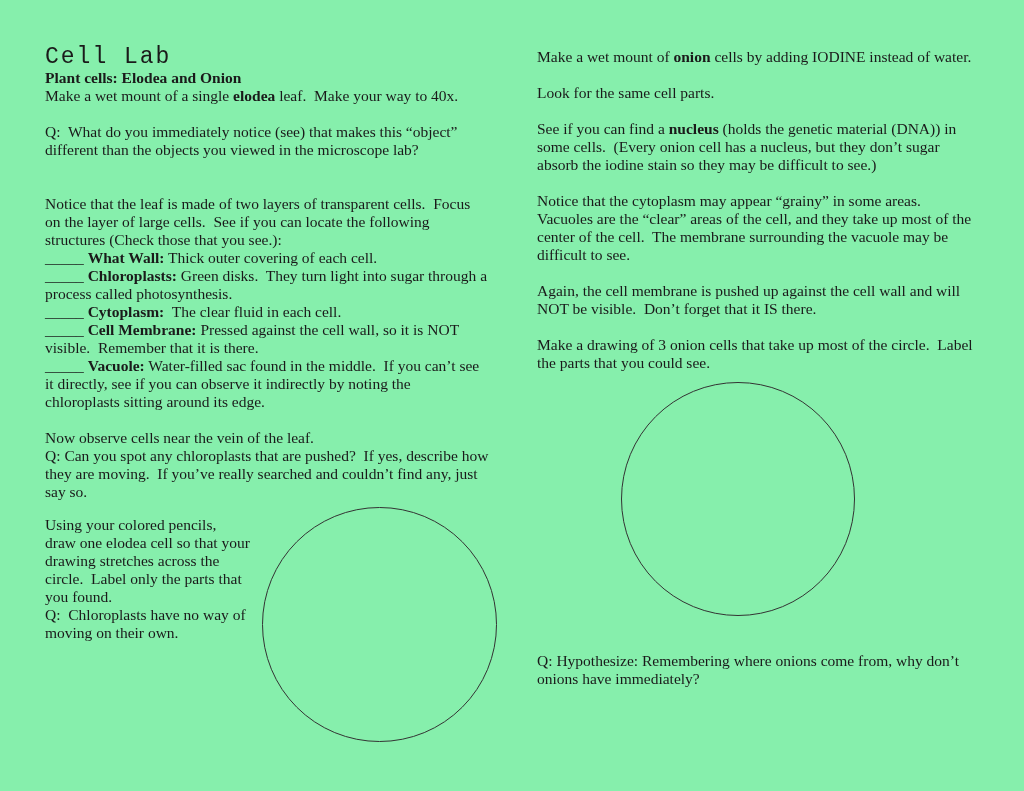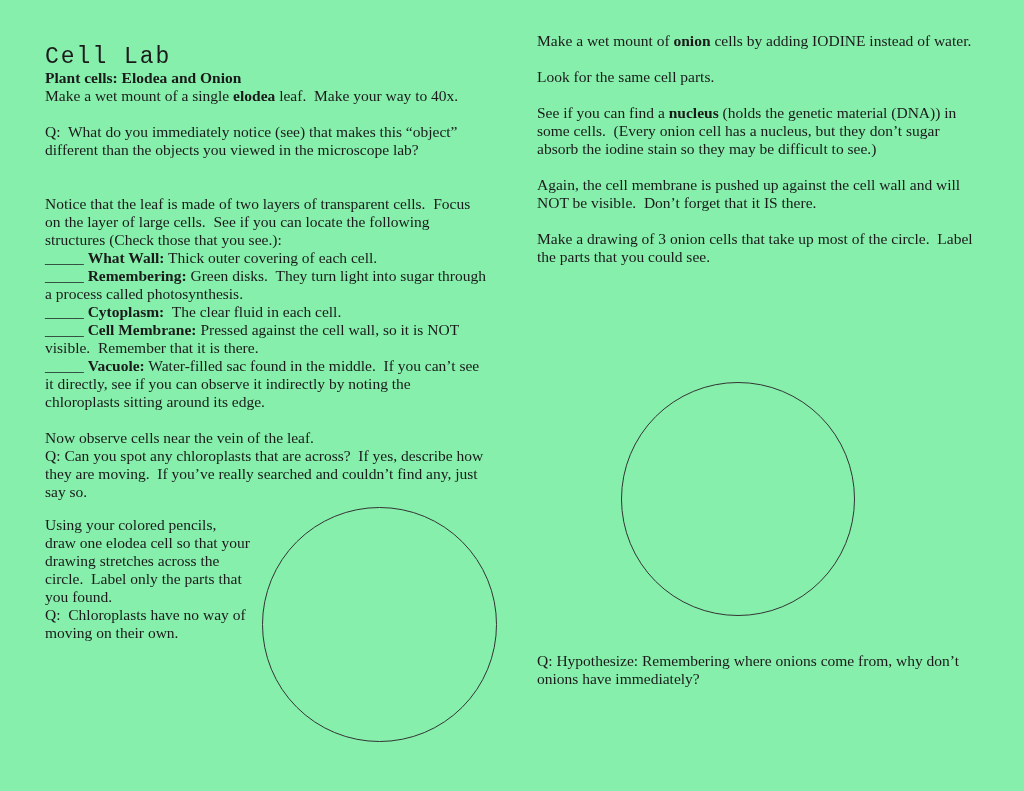--- a/index.html
+++ b/index.html
@@ -28,58 +28,59 @@
     letter-spacing: 2px;
     white-space: pre;
   }
   .circle {
     position: absolute;
     border: 1.5px solid #333333;
     border-radius: 50%;
     background: transparent;
   }
   #left-col   { left: 45px;  top: 45px;  width: 444px; }
-  #right-col  { left: 537px; top: 32px;  width: 438px; }
+  #right-col  { left: 537px; top: 48px;  width: 438px; }
   #left-draw-text { position: absolute; left: 45px; top: 516px; width: 205px; }
   #left-circle  { left: 262px; top: 507px; width: 233px; height: 233px; }
   #right-circle { left: 621px; top: 382px; width: 232px; height: 232px; }
   #right-q { position: absolute; left: 537px; top: 652px; width: 438px; }
 </style>
 </head>
 <body>
 
 <div class="page">
 
   <div class="col" id="left-col">
     <div class="doc-title">Cell Lab</div>
     <p class="b">Plant cells: Elodea and Onion</p>
     <p class="mb1"><span>Make a wet mount of a single </span><span class="b">elodea</span><span> leaf.  Make your way to 40x.</span></p>
     <p class="mb2">Q:  What do you immediately notice (see) that makes this “object” different than the objects you viewed in the microscope lab?</p>
     <p>Notice that the leaf is made of two layers of transparent cells.  Focus on the layer of large cells.  See if you can locate the following structures (Check those that you see.):</p>
 
     <p><span>_____ </span><span class="b">What Wall:</span><span> Thick outer covering of each cell.</span></p>
-    <p><span>_____ </span><span class="b">Remembering:</span><span> Green disks.  They turn light into sugar through a process called photosynthesis.</span></p>
+    <p><span>_____ </span><span class="b">Chloroplasts:</span><span> Green disks.  They turn light into sugar through a process called photosynthesis.</span></p>
     <p><span>_____ </span><span class="b">Cytoplasm:</span><span>  The clear fluid in each cell.</span></p>
     <p><span>_____ </span><span class="b">Cell Membrane:</span><span> Pressed against the cell wall, so it is NOT visible.  Remember that it is there.</span></p>
     <p><span>_____ </span><span class="b">Vacuole:</span><span> Water-filled sac found in the middle.  If you can’t see it directly, see if you can observe it indirectly by noting the chloroplasts sitting around its edge.</span></p>
 
     <p class="mt1">Now observe cells near the vein of the leaf.</p>
-    <p>Q: Can you spot any chloroplasts that are across?  If yes, describe how they are moving.  If you’ve really searched and couldn’t find any, just say so.</p>
+    <p>Q: Can you spot any chloroplasts that are pushed?  If yes, describe how they are moving.  If you’ve really searched and couldn’t find any, just say so.</p>
   </div>
 
   <div id="left-draw-text">
     <p>Using your colored pencils, draw one elodea cell so that your drawing stretches across the circle.  Label only the parts that you found.</p>
     <p>Q:  Chloroplasts have no way of moving on their own.</p>
   </div>
   <div id="left-circle" class="circle"></div>
 
   <div class="col" id="right-col">
     <p class="mb1"><span>Make a wet mount of </span><span class="b">onion</span><span> cells by adding IODINE instead of water.</span></p>
     <p class="mb1">Look for the same cell parts.</p>
     <p class="mb1"><span>See if you can find a </span><span class="b">nucleus</span><span> (holds the genetic material (DNA)) in some cells.  (Every onion cell has a nucleus, but they don’t sugar absorb the iodine stain so they may be difficult to see.)</span></p>
+    <p class="mb1">Notice that the cytoplasm may appear “grainy” in some areas.  Vacuoles are the “clear” areas of the cell, and they take up most of the center of the cell.  The membrane surrounding the vacuole may be difficult to see.</p>
     <p class="mb1">Again, the cell membrane is pushed up against the cell wall and will NOT be visible.  Don’t forget that it IS there.</p>
     <p>Make a drawing of 3 onion cells that take up most of the circle.  Label the parts that you could see.</p>
   </div>
 
   <div id="right-circle" class="circle"></div>
   <p id="right-q">Q: Hypothesize: Remembering where onions come from, why don’t onions have immediately?</p>
 
 </div>
 
 </body></html>

